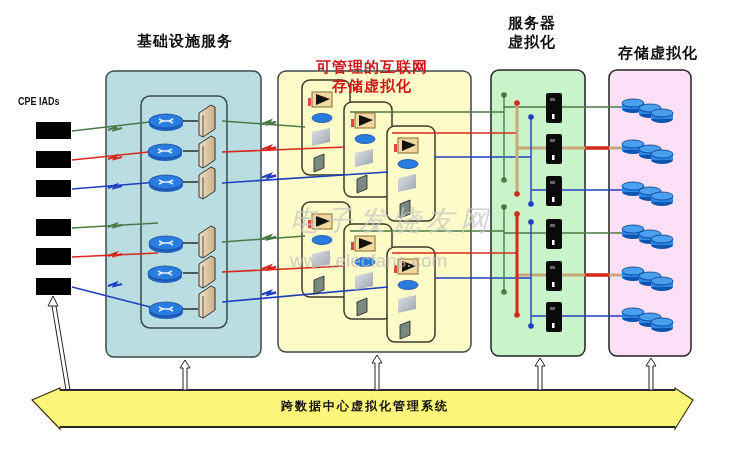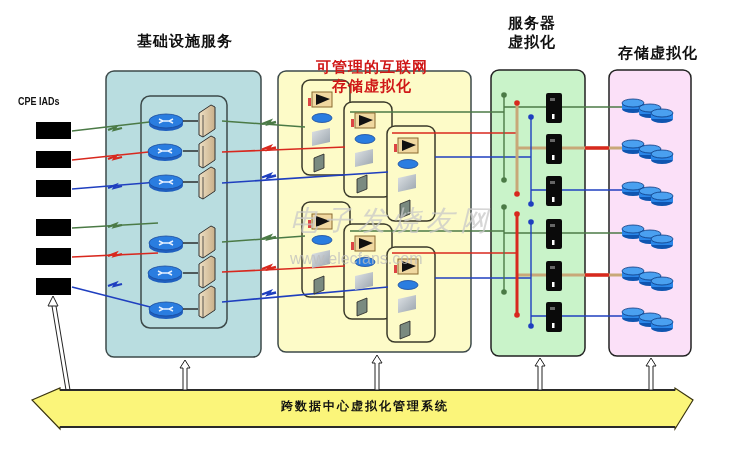--- a/index.html
+++ b/index.html
@@ -13,21 +13,21 @@
   #t-infra { left: 282px; top: 14px; width: 180px; margin-top: 44px; }
   #t-server { left: 487px; top: 14px; width: 90px; }
   #t-storage { left: 598px; top: 44px; width: 120px; }
   #cpe-label { position: absolute; left: 18px; top: 96px; font-family: "Liberation Sans", sans-serif;
                font-weight: bold; font-size: 10px; color: #111; transform: scaleX(0.9); transform-origin: left; }
   #bus-label { position: absolute; left: 150px; top: 398px; width: 430px; text-align: center;
                font-family: "DejaVu Serif", serif; font-weight: bold; font-size: 12px; color: #111; letter-spacing: 2px; }
   #watermark-cn { position: absolute; left: 290px; top: 202px; font-family: "DejaVu Serif", serif;
                   font-size: 28px; color: rgba(200,200,200,0.75); letter-spacing: 6px; font-style: italic; }
   #watermark-url { position: absolute; left: 290px; top: 250px; font-family: "Liberation Sans", sans-serif;
-                   font-size: 16px; color: rgba(190,190,190,0.75); letter-spacing: 0px; }
+                   font-size: 19px; color: rgba(190,190,190,0.75); letter-spacing: 0px; }
 </style>
 </head>
 <body>
 
 <svg id="stage" width="733" height="464" viewBox="0 0 733 464" xmlns="http://www.w3.org/2000/svg">
   <defs>
     <linearGradient id="fwGrad" x1="0" x2="1" y1="0" y2="0">
       <stop offset="0" stop-color="#efe0c4"></stop>
       <stop offset="1" stop-color="#c9b08a"></stop>
     </linearGradient>

